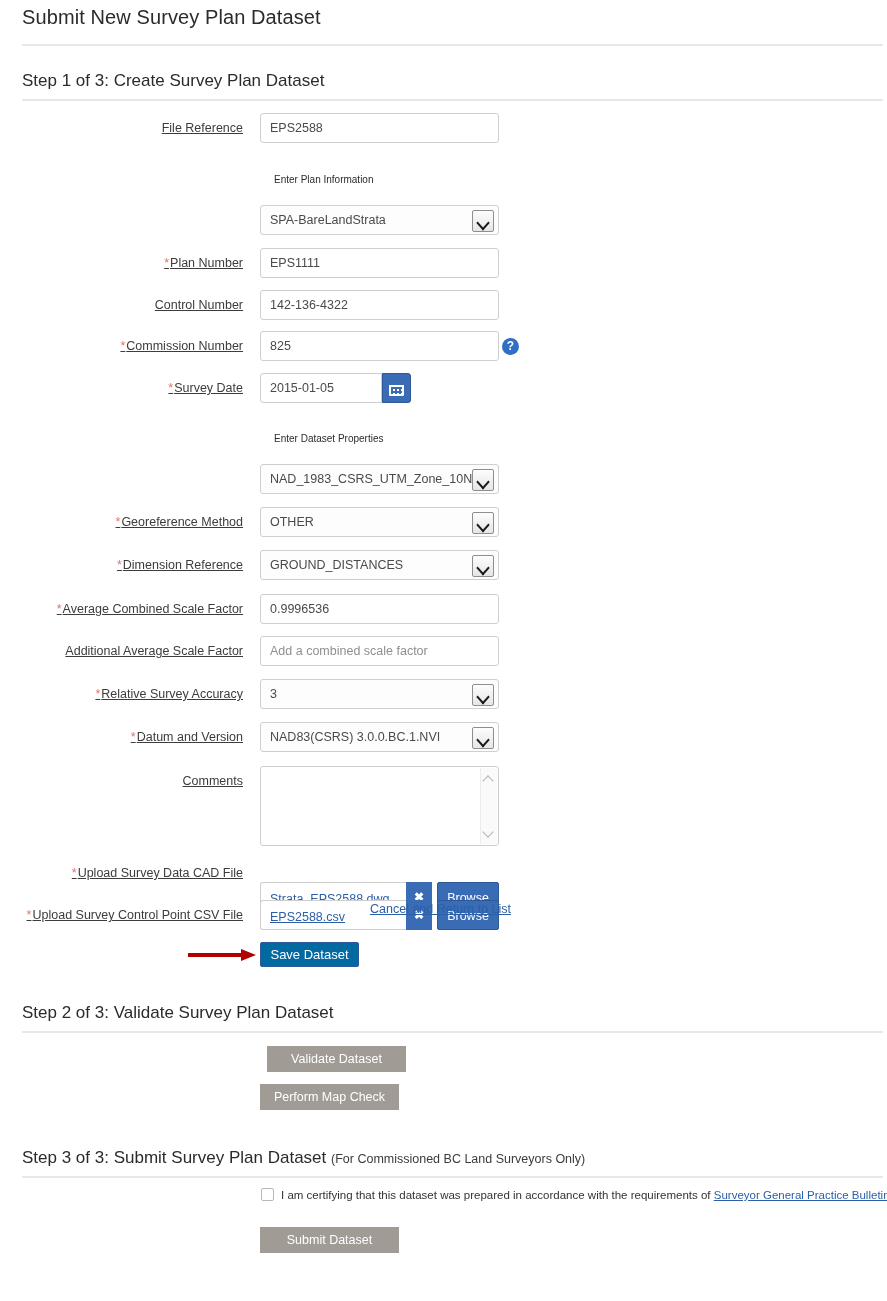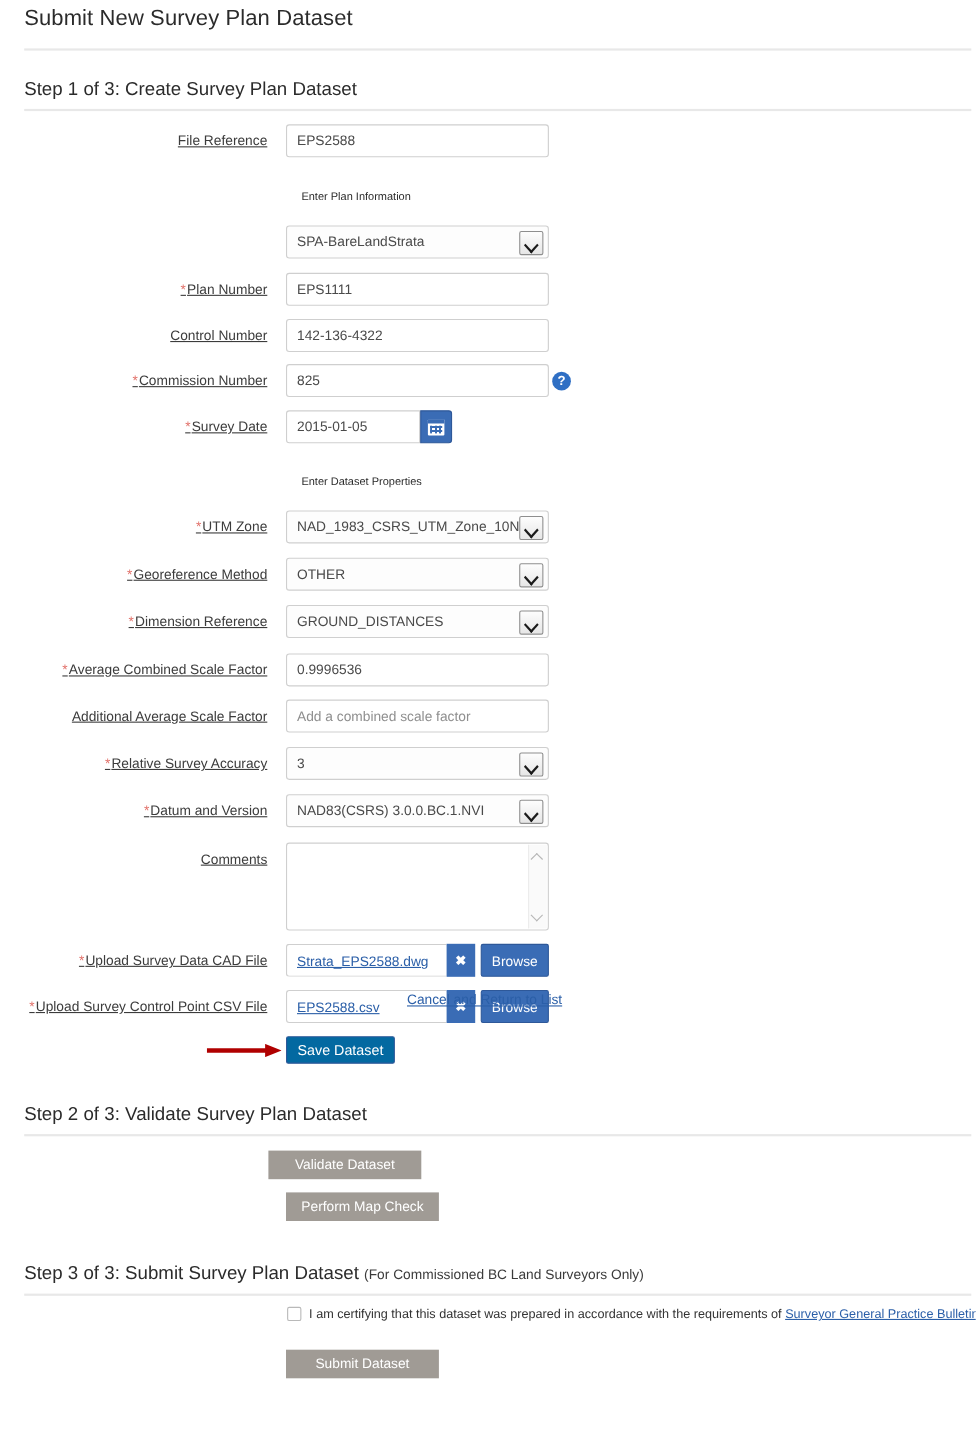--- a/index.html
+++ b/index.html
@@ -378,23 +378,20 @@
       <input class="txt narrow" value="2015-01-05" style="">
       <div class="datebtn">
         <span class="cal-glyph"></span>
       </div>
     </div>
   </div>
 
   <div class="section-caption" style="top:433px;">Enter Dataset Properties</div>
 
   <div class="row" style="top:464px;">
-    <div class="lbl">
-      <span class="req">*</span><span>UTM Zone</span>
-    </div>
     <div class="ctl">
       <div class="sel">
         <span>NAD_1983_CSRS_UTM_Zone_10N</span>
         <span class="arrowbox"></span>
       </div>
     </div>
   </div>
 
   <div class="row" style="top:550px;">
     <div class="lbl">
@@ -467,21 +464,21 @@
     <div class="ta-scroll">
       <span class="up"></span>
       <span class="dn"></span>
     </div>
   </div>
 
   <div class="row" style="top:858px;">
     <div class="lbl">
       <span class="req">*</span><span>Upload Survey Data CAD File</span>
     </div>
-    <div class="ctl" style="position:absolute;left:260px;width:239px;height:30px;">
+    <div class="ctl" style="position:absolute;left:260px;width:239px;height:30px;margin-top:24px;">
       <div class="filebox">
         <a>Strata_EPS2588.dwg</a>
       </div>
       <div class="clearbtn">✖</div>
       <div class="browsebtn">Browse</div>
     </div>
   </div>
 
   <div class="row" style="top:900px;">
     <div class="lbl">
@@ -500,21 +497,21 @@
     <line x1="0" y1="6" x2="55" y2="6" stroke="#b00000" stroke-width="4"></line>
     <polygon points="53,0 68,6 53,12" fill="#b00000"></polygon>
   </svg>
 
   <div class="btn-primary" style="left:260px;top:942px;width:99px;height:25px;line-height:24px;">Save Dataset</div>
   <div class="link" style="left:370px;top:902px;">Cancel and Return to List</div>
 
   <div class="step-head" style="top:1003px;">Step 2 of 3: Validate Survey Plan Dataset</div>
   <div class="rule" style="top:1031px;"></div>
 
-  <div class="btn-disabled" style="left:244px;top:1046px;width:139px;height:26px;line-height:26px;">Validate Dataset</div>
+  <div class="btn-disabled" style="left:267px;top:1046px;width:139px;height:26px;line-height:26px;">Validate Dataset</div>
   <div class="btn-disabled" style="left:260px;top:1084px;width:139px;height:26px;line-height:26px;">Perform Map Check</div>
 
   <div class="step-head" style="top:1148px;">
     <span>Step 3 of 3: Submit Survey Plan Dataset</span>
     <span class="sub">(For Commissioned BC Land Surveyors Only)</span>
   </div>
   <div class="rule" style="top:1176px;"></div>
 
   <div class="chk" style="left:261px;top:1188px;"></div>
   <div class="certify-text" style="left:281px;top:1189px;">

